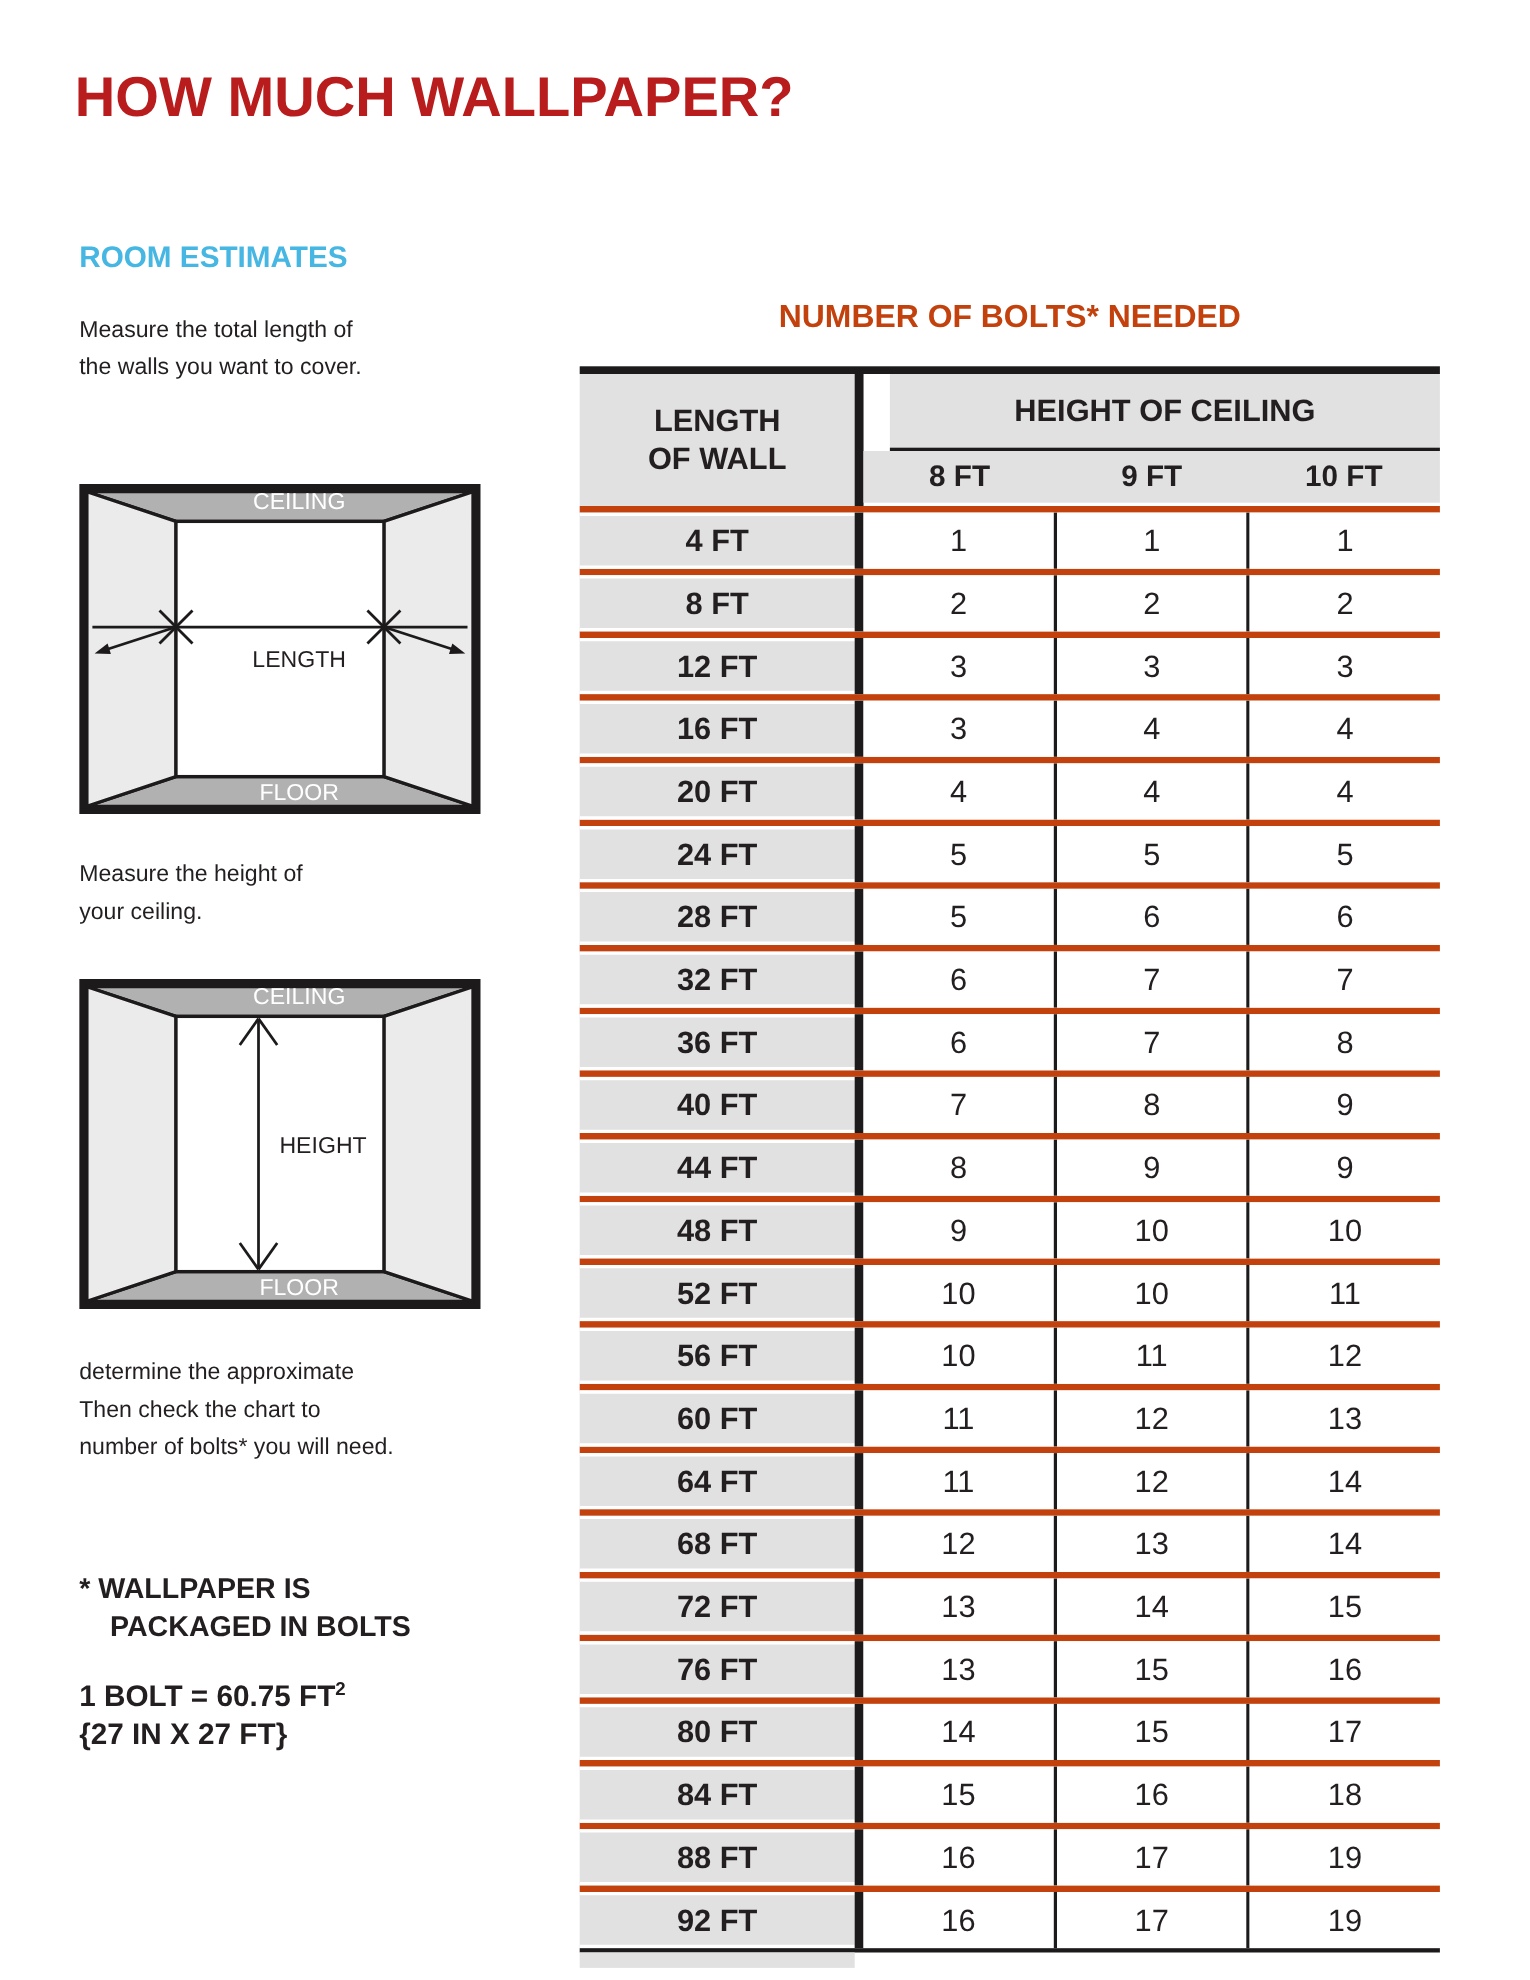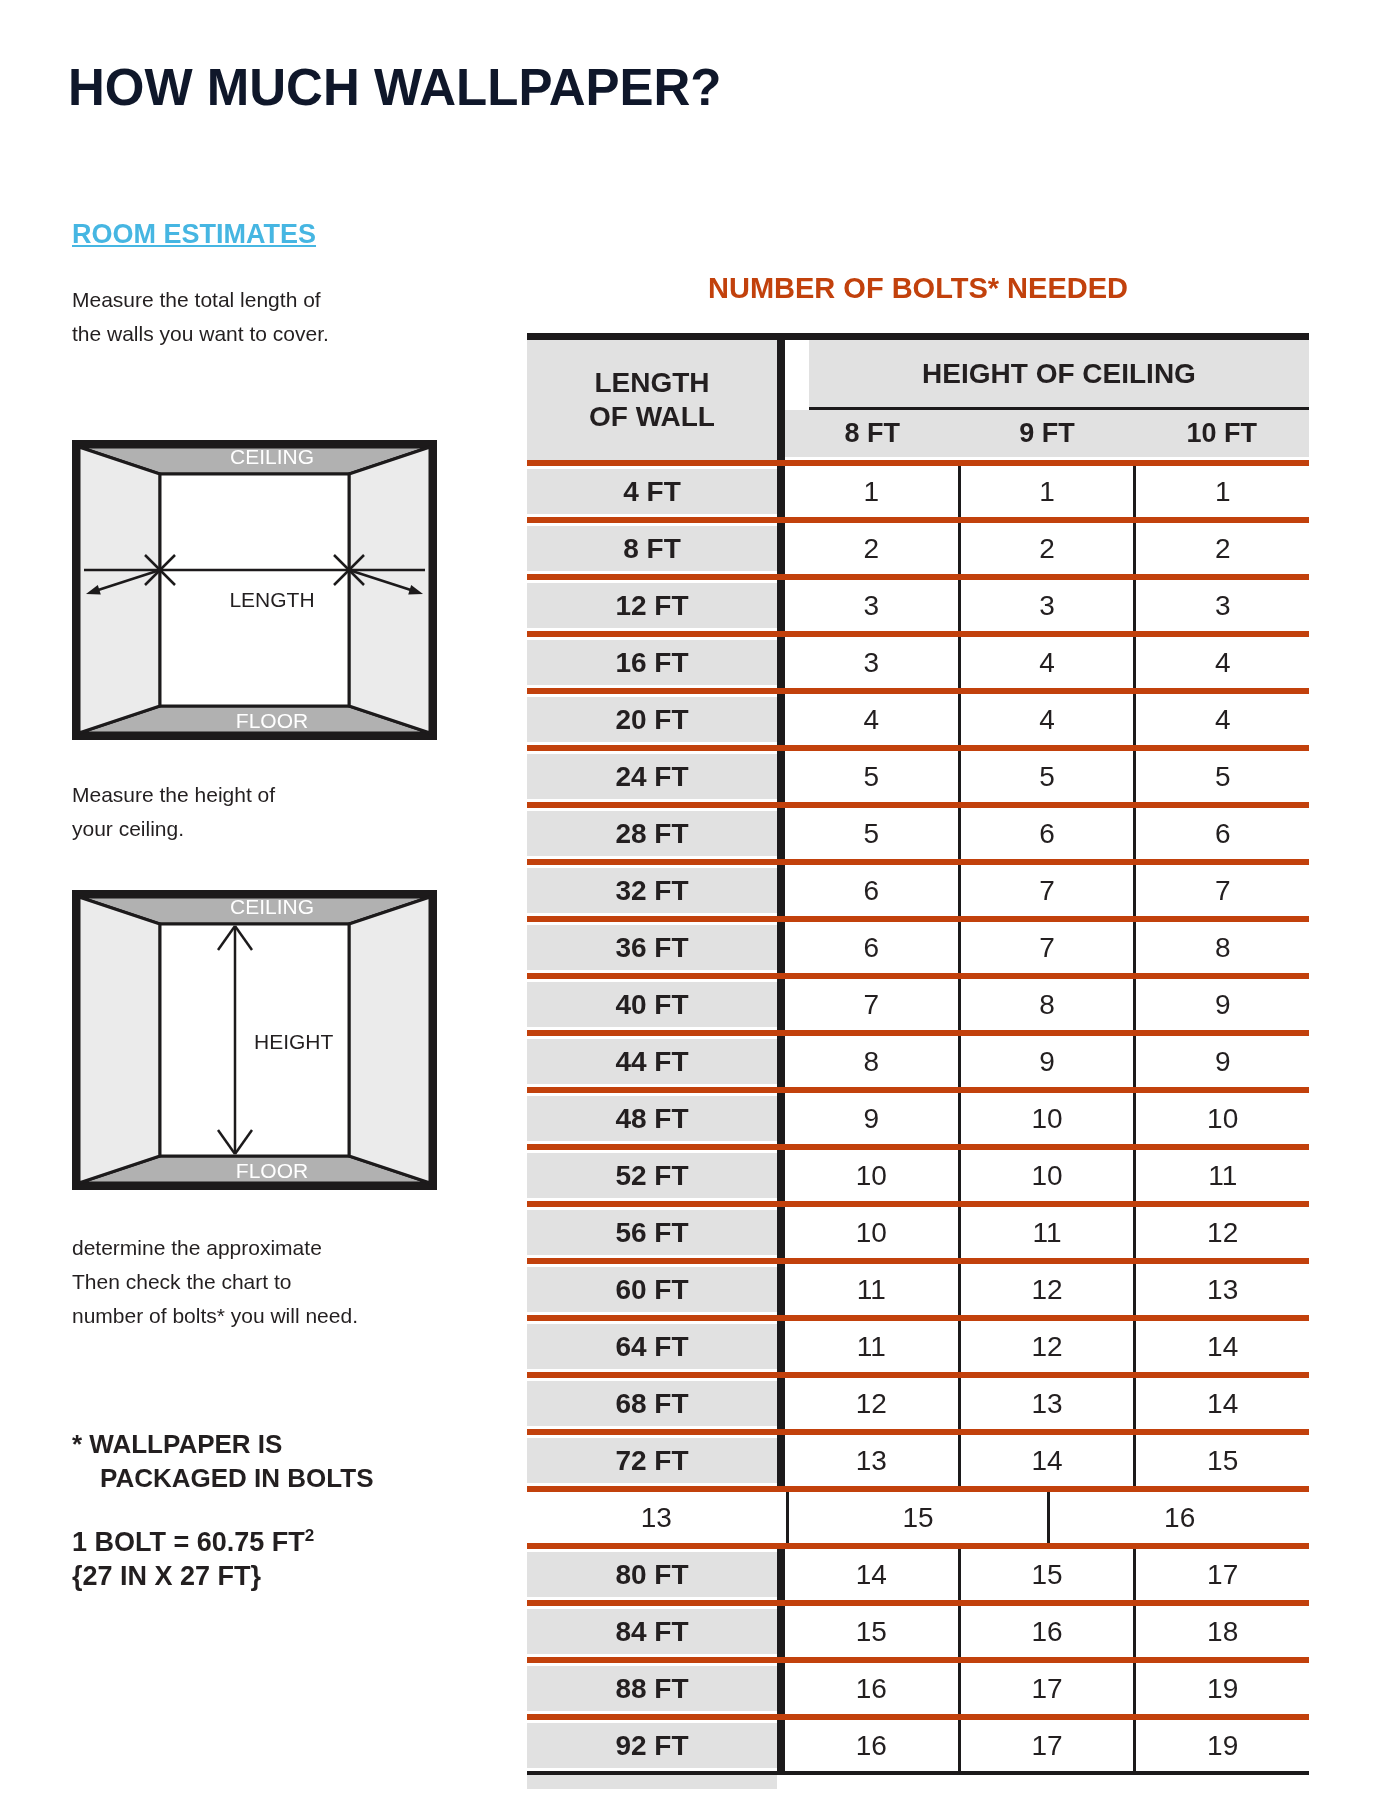--- a/index.html
+++ b/index.html
@@ -2,25 +2,25 @@
 <html><head>
 <meta charset="utf-8">
 <style>
   html,body{margin:0;padding:0;background:#ffffff;}
   #page{
     position:relative;width:1391px;height:1800px;background:#ffffff;
     font-family:"Liberation Sans", sans-serif;color:#231f20;overflow:hidden;
   }
   .abs{position:absolute;}
   .page-title{
-    left:68px;top:58px;font-size:51px;font-weight:bold;color:#0f172a;
+    left:68px;top:58px;font-size:51px;font-weight:bold;color:#b91c1c;
     letter-spacing:0px;line-height:60px;
   }
   .section-head{
-    left:72px;top:218px;font-size:27px;font-weight:bold;color:#46b6e2;line-height:32px;text-decoration:underline;
+    left:72px;top:218px;font-size:27px;font-weight:bold;color:#46b6e2;line-height:32px;
   }
   .body-par{font-size:21px;line-height:34px;color:#231f20;}
   .par1{left:72px;top:283px;}
   .par2{left:72px;top:778px;}
   .par3{left:72px;top:1231px;}
   .footnote{left:72px;top:1427px;font-size:26px;font-weight:bold;line-height:34px;}
   .footnote .indent{padding-left:28px;}
   .bolt-eq{left:72px;top:1525px;font-size:27px;font-weight:bold;line-height:34px;}
   .bolt-eq sup{font-size:17px;vertical-align:super;line-height:0;}
 
@@ -277,20 +277,21 @@
       <div class="rval">13</div>
       <div class="rval">14</div>
     </div>
         <div class="trow">
       <div class="rlabel">72 FT</div>
       <div class="rval">13</div>
       <div class="rval">14</div>
       <div class="rval">15</div>
     </div>
         <div class="trow">
+      <div class="rlabel">76 FT</div>
       <div class="rval">13</div>
       <div class="rval">15</div>
       <div class="rval">16</div>
     </div>
         <div class="trow">
       <div class="rlabel">80 FT</div>
       <div class="rval">14</div>
       <div class="rval">15</div>
       <div class="rval">17</div>
     </div>

